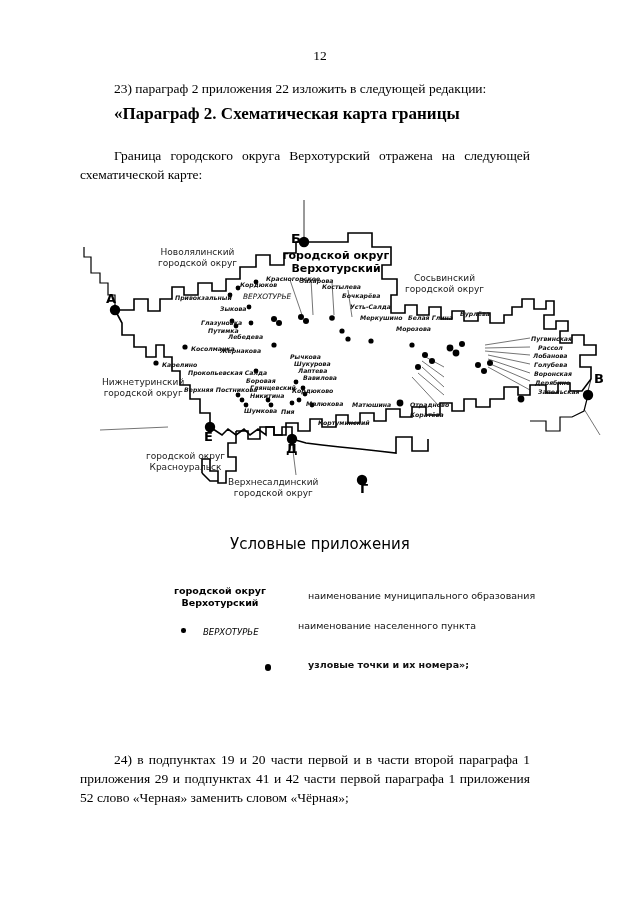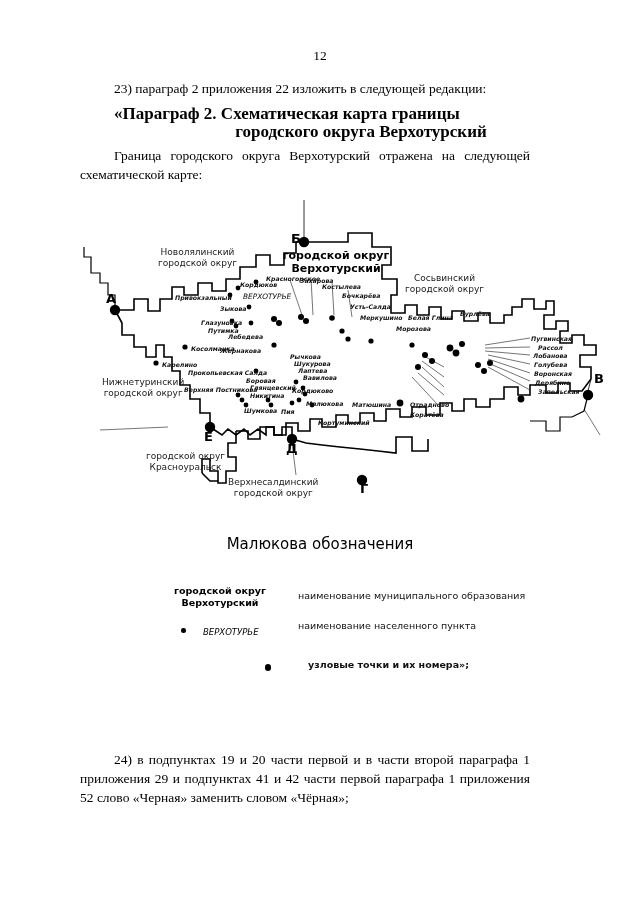--- a/index.html
+++ b/index.html
@@ -173,21 +173,20 @@
 </head>
 <body>
 
 <div class="page">
 
   <div class="page-number">12</div>
 
   <div class="para intro"><span class="indent"></span><span>23) параграф 2 приложения 22 изложить в следующей редакции:</span></div>
 
   <div class="heading l1">«Параграф 2. Схематическая карта границы</div>
-  <div class="heading l2">городского округа Верхотурский</div>
 
   <div class="para lead"><span class="indent"></span><span>Граница городского округа Верхотурский отражена на следующей схематической карте:</span></div>
 
   <div class="map-wrap">
 
     <svg class="map-svg" width="570" height="310" viewBox="0 0 570 310">
       <g fill="none" stroke="#000" stroke-width="1.6" stroke-linejoin="miter" stroke-linecap="butt">
 
         <path d="M244,5 L244,47" stroke-width="0.8"></path>
 
@@ -400,31 +399,31 @@
 
     <div class="map-label s-name" style="left:471px; top:138px;">Пугвинская</div>
     <div class="map-label s-name" style="left:478px; top:147px;">Рассол</div>
     <div class="map-label s-name" style="left:473px; top:155px;">Лобанова</div>
     <div class="map-label s-name" style="left:474px; top:164px;">Голубева</div>
     <div class="map-label s-name" style="left:474px; top:173px;">Воронская</div>
     <div class="map-label s-name" style="left:475px; top:182px;">Дерябино</div>
     <div class="map-label s-name" style="left:478px; top:191px;">Запольская</div>
   </div>
 
-  <div class="legend-title">Малюкова обозначения</div>
+  <div class="legend-title">Условные приложения</div>
 
   <div class="legend">
 
 
     <div class="legend-row">
       <div class="legend-sym sym-okrug" style="top:0px;">
         <span>городской округ</span><br>
         <span>Верхотурский</span>
       </div>
-      <div class="legend-desc" style="top:5px;">наименование муниципального образования</div>
+      <div class="legend-desc" style="top:5px;margin-left:10px;">наименование муниципального образования</div>
     </div>
 
     <div class="legend-row">
       <div class="legend-sym" style="top:2px;">
         <span class="dot"></span>
         <span class="sym-settlement" style="margin-left:12px;">ВЕРХОТУРЬЕ</span>
       </div>
       <div class="legend-desc" style="top:2px;text-align:right;">наименование населенного пункта</div>
     </div>
 

